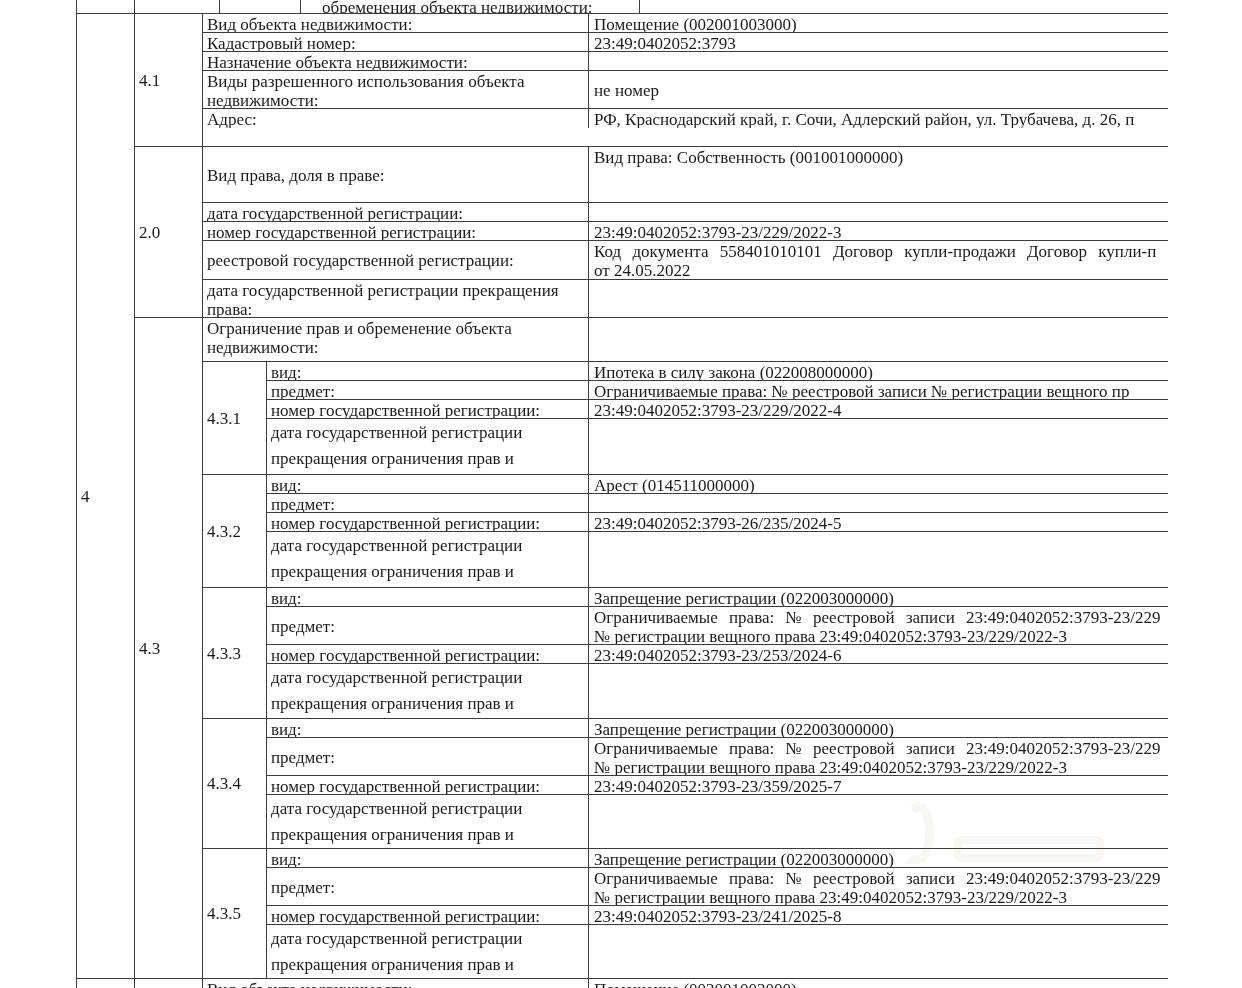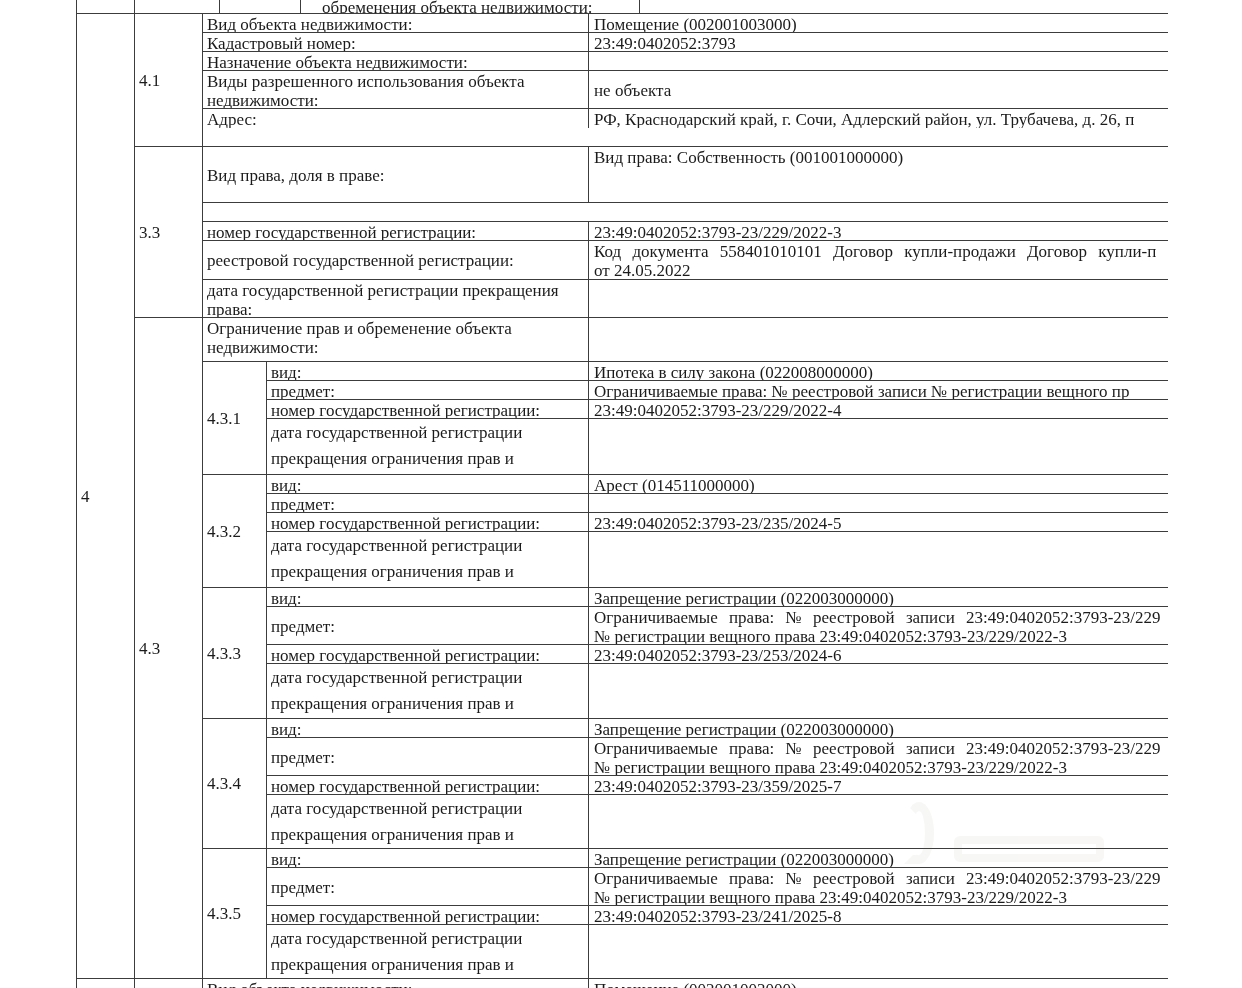--- a/index.html
+++ b/index.html
@@ -68,39 +68,40 @@
             <div class="row" style="height:19px">
               <div class="cell lblP">Кадастровый номер:</div>
               <div class="val line">23:49:0402052:3793</div>
             </div>
             <div class="row" style="height:19px">
               <div class="cell lblP">Назначение объекта недвижимости:</div>
               <div class="val line"></div>
             </div>
             <div class="row" style="height:38px">
               <div class="cell lblP">Виды разрешенного использования объекта недвижимости:</div>
-              <div class="val vc">не объекта</div>
+              <div class="val vc">не номер</div>
             </div>
             <div class="row" style="height:19px">
               <div class="cell lblP">Адрес:</div>
               <div class="val line">РФ, Краснодарский край, г. Сочи, Адлерский район, ул. Трубачева, д. 26, п</div>
             </div>
           </div>
         </div>
 
         <div class="sub" style="height:171px">
           <div class="cell colB num">
-            <span>3.3</span>
+            <span>2.0</span>
           </div>
           <div class="flexcol rows">
             <div class="row" style="height:56px">
               <div class="cell lblP vc">Вид права, доля в праве:</div>
               <div class="val line">Вид права: Собственность (001001000000)</div>
             </div>
             <div class="row" style="height:19px">
+              <div class="cell lblP">дата государственной регистрации:</div>
             </div>
             <div class="row" style="height:19px">
               <div class="cell lblP">номер государственной регистрации:</div>
               <div class="val line">23:49:0402052:3793-23/229/2022-3</div>
             </div>
             <div class="row" style="height:39px">
               <div class="cell lblP vc">реестровой государственной регистрации:</div>
               <div class="val">
                 <div class="line jus">Код документа 558401010101 Договор купли-продажи Договор купли-п</div>
                 <div class="line">от 24.05.2022</div>
@@ -155,21 +156,21 @@
                 <div class="row" style="height:19px">
                   <div class="cell lblS">вид:</div>
                   <div class="val line">Арест (014511000000)</div>
                 </div>
                 <div class="row" style="height:19px">
                   <div class="cell lblS">предмет:</div>
                   <div class="val line"></div>
                 </div>
                 <div class="row" style="height:19px">
                   <div class="cell lblS">номер государственной регистрации:</div>
-                  <div class="val line">23:49:0402052:3793-23/235/2024-5</div>
+                  <div class="val line">23:49:0402052:3793-26/235/2024-5</div>
                 </div>
                 <div class="row grow">
                   <div class="cell lblS lh18">дата государственной регистрации прекращения ограничения прав и обременения объекта недвижимости:</div>
                   <div class="val"></div>
                 </div>
               </div>
             </div>
 
             <div class="sub" style="height:131px">
               <div class="cell colC num">

